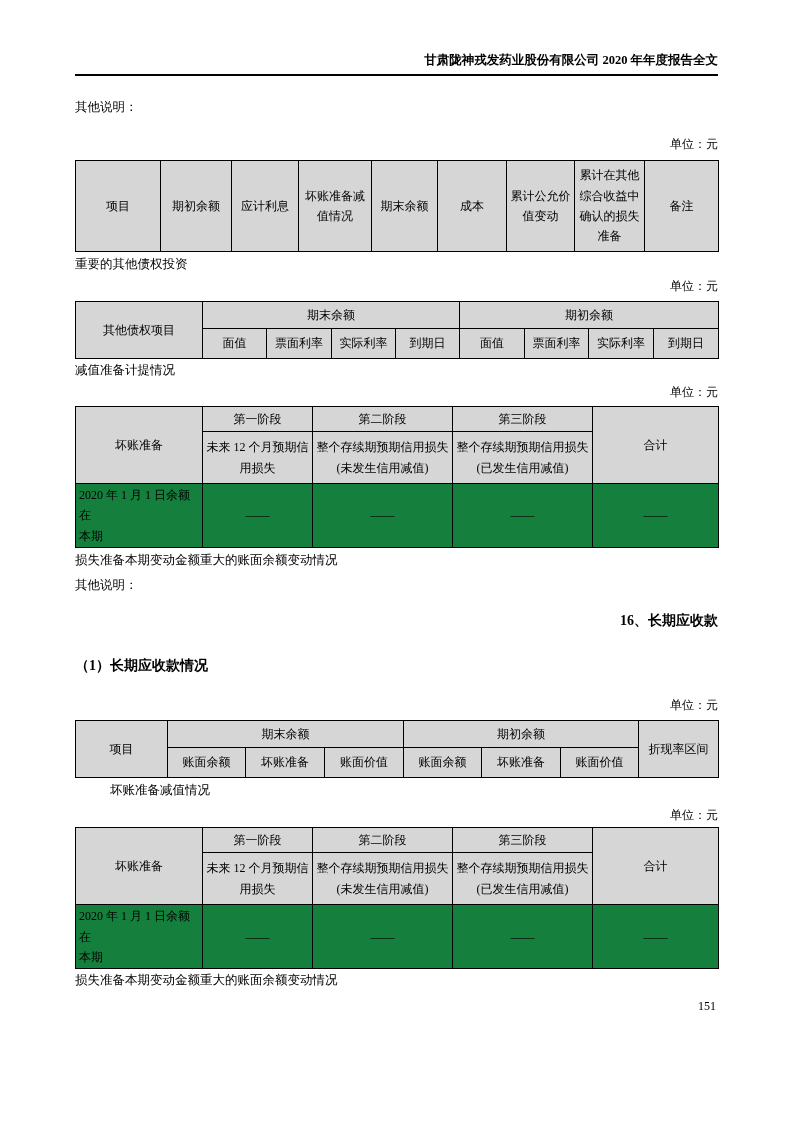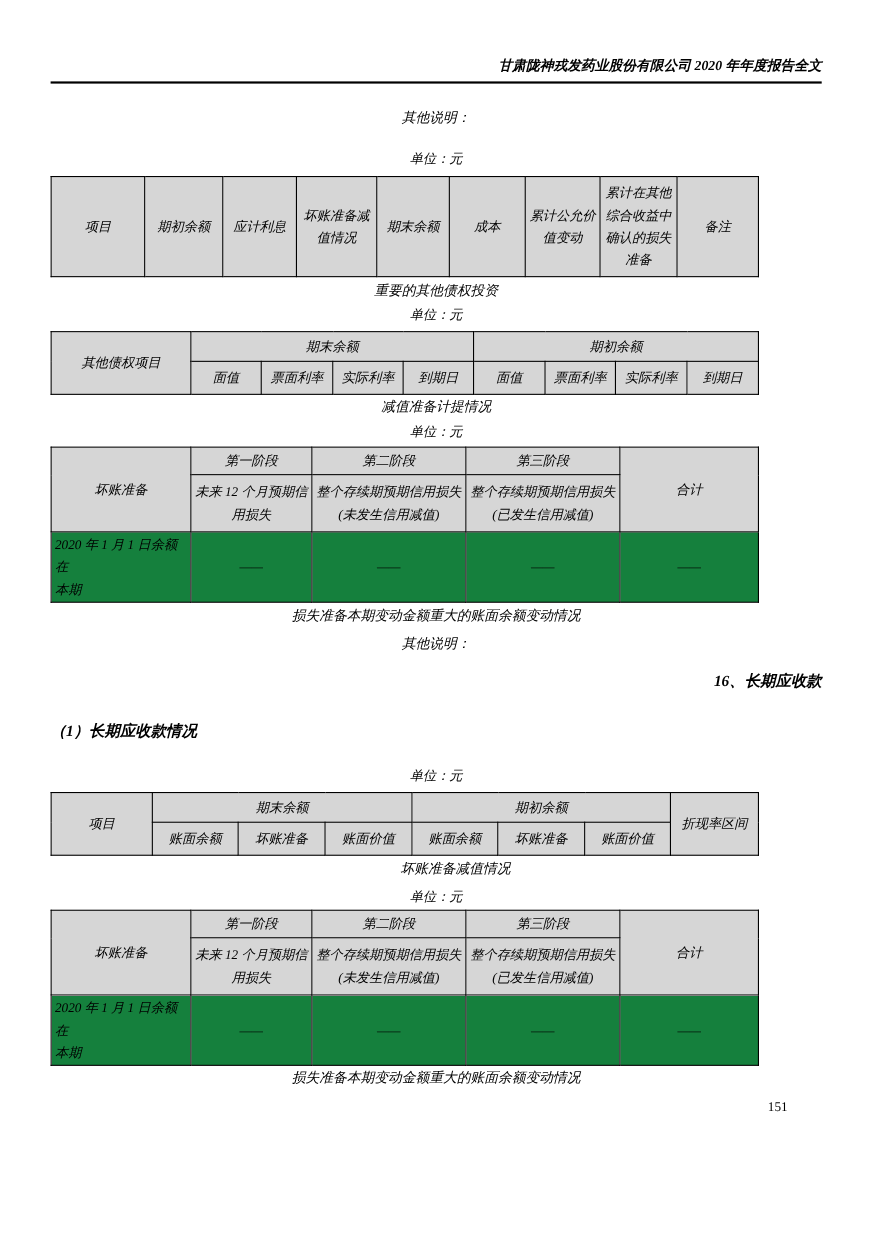--- a/index.html
+++ b/index.html
@@ -5,47 +5,47 @@
   html,body{margin:0;padding:0;background:#888;}
   .doc{
     position:relative;
     width:793px;height:1122px;
     background:#ffffff;
     margin:0 auto;
     font-family:"Liberation Serif","DejaVu Serif",serif;
     color:#000;
     overflow:hidden;
   }
-  .content{padding:0 46px;font-style:italic;}
+  .content{padding:0 75px;}
   .report-header{
     margin-top:52px;
     text-align:right;
     font-size:12.5px;
     font-weight:bold;
     line-height:16px;
   }
   .header-rule{
     margin-top:6px;
     border-bottom:2px solid #000;
     height:0;
   }
   .body-label{
     font-size:12.5px;
     line-height:16px;
-    text-align:center;
+    text-align:left;
   }
   .sec-title{
     font-size:14px;
     font-weight:bold;
     line-height:18px;
   }
   .unit-label{
     font-size:12px;
     line-height:15px;
-    text-align:center;
+    text-align:right;
   }
   table{
     border-collapse:collapse;
     table-layout:fixed;
     width:643px;
     border:1.5px solid #000;
   }
   td{
     border:1px solid #000;
     background:#d6d6d6;

